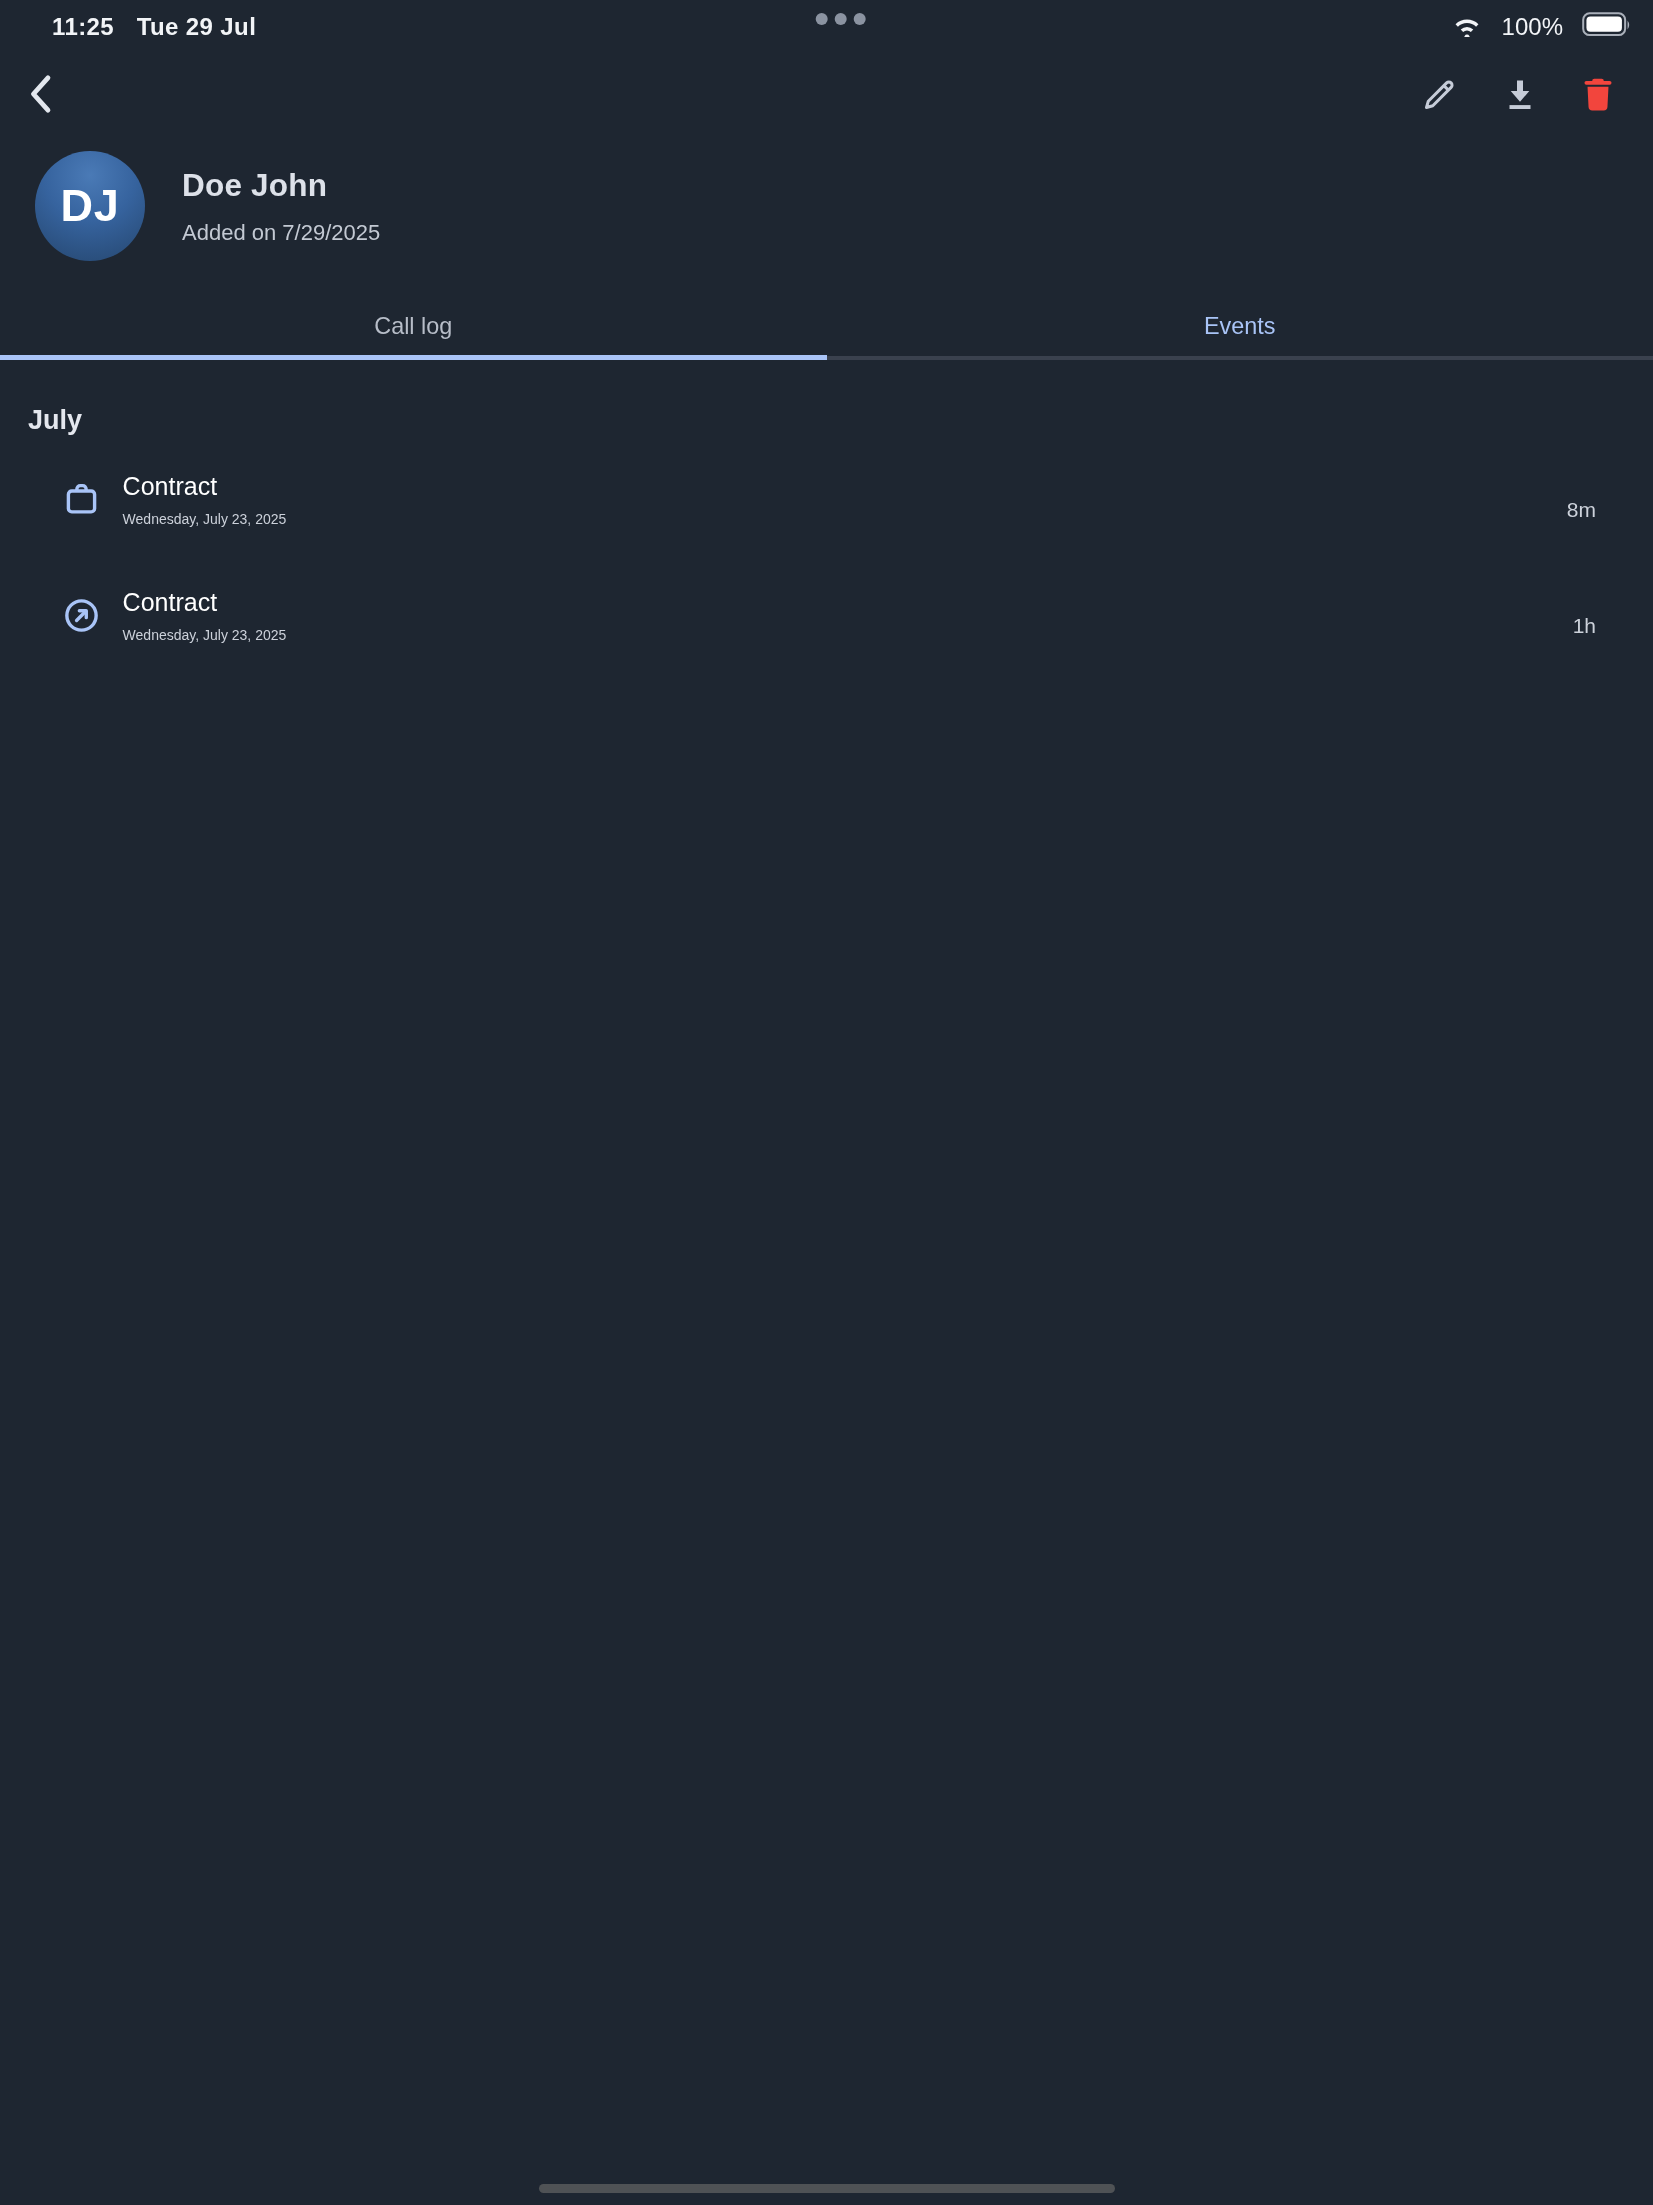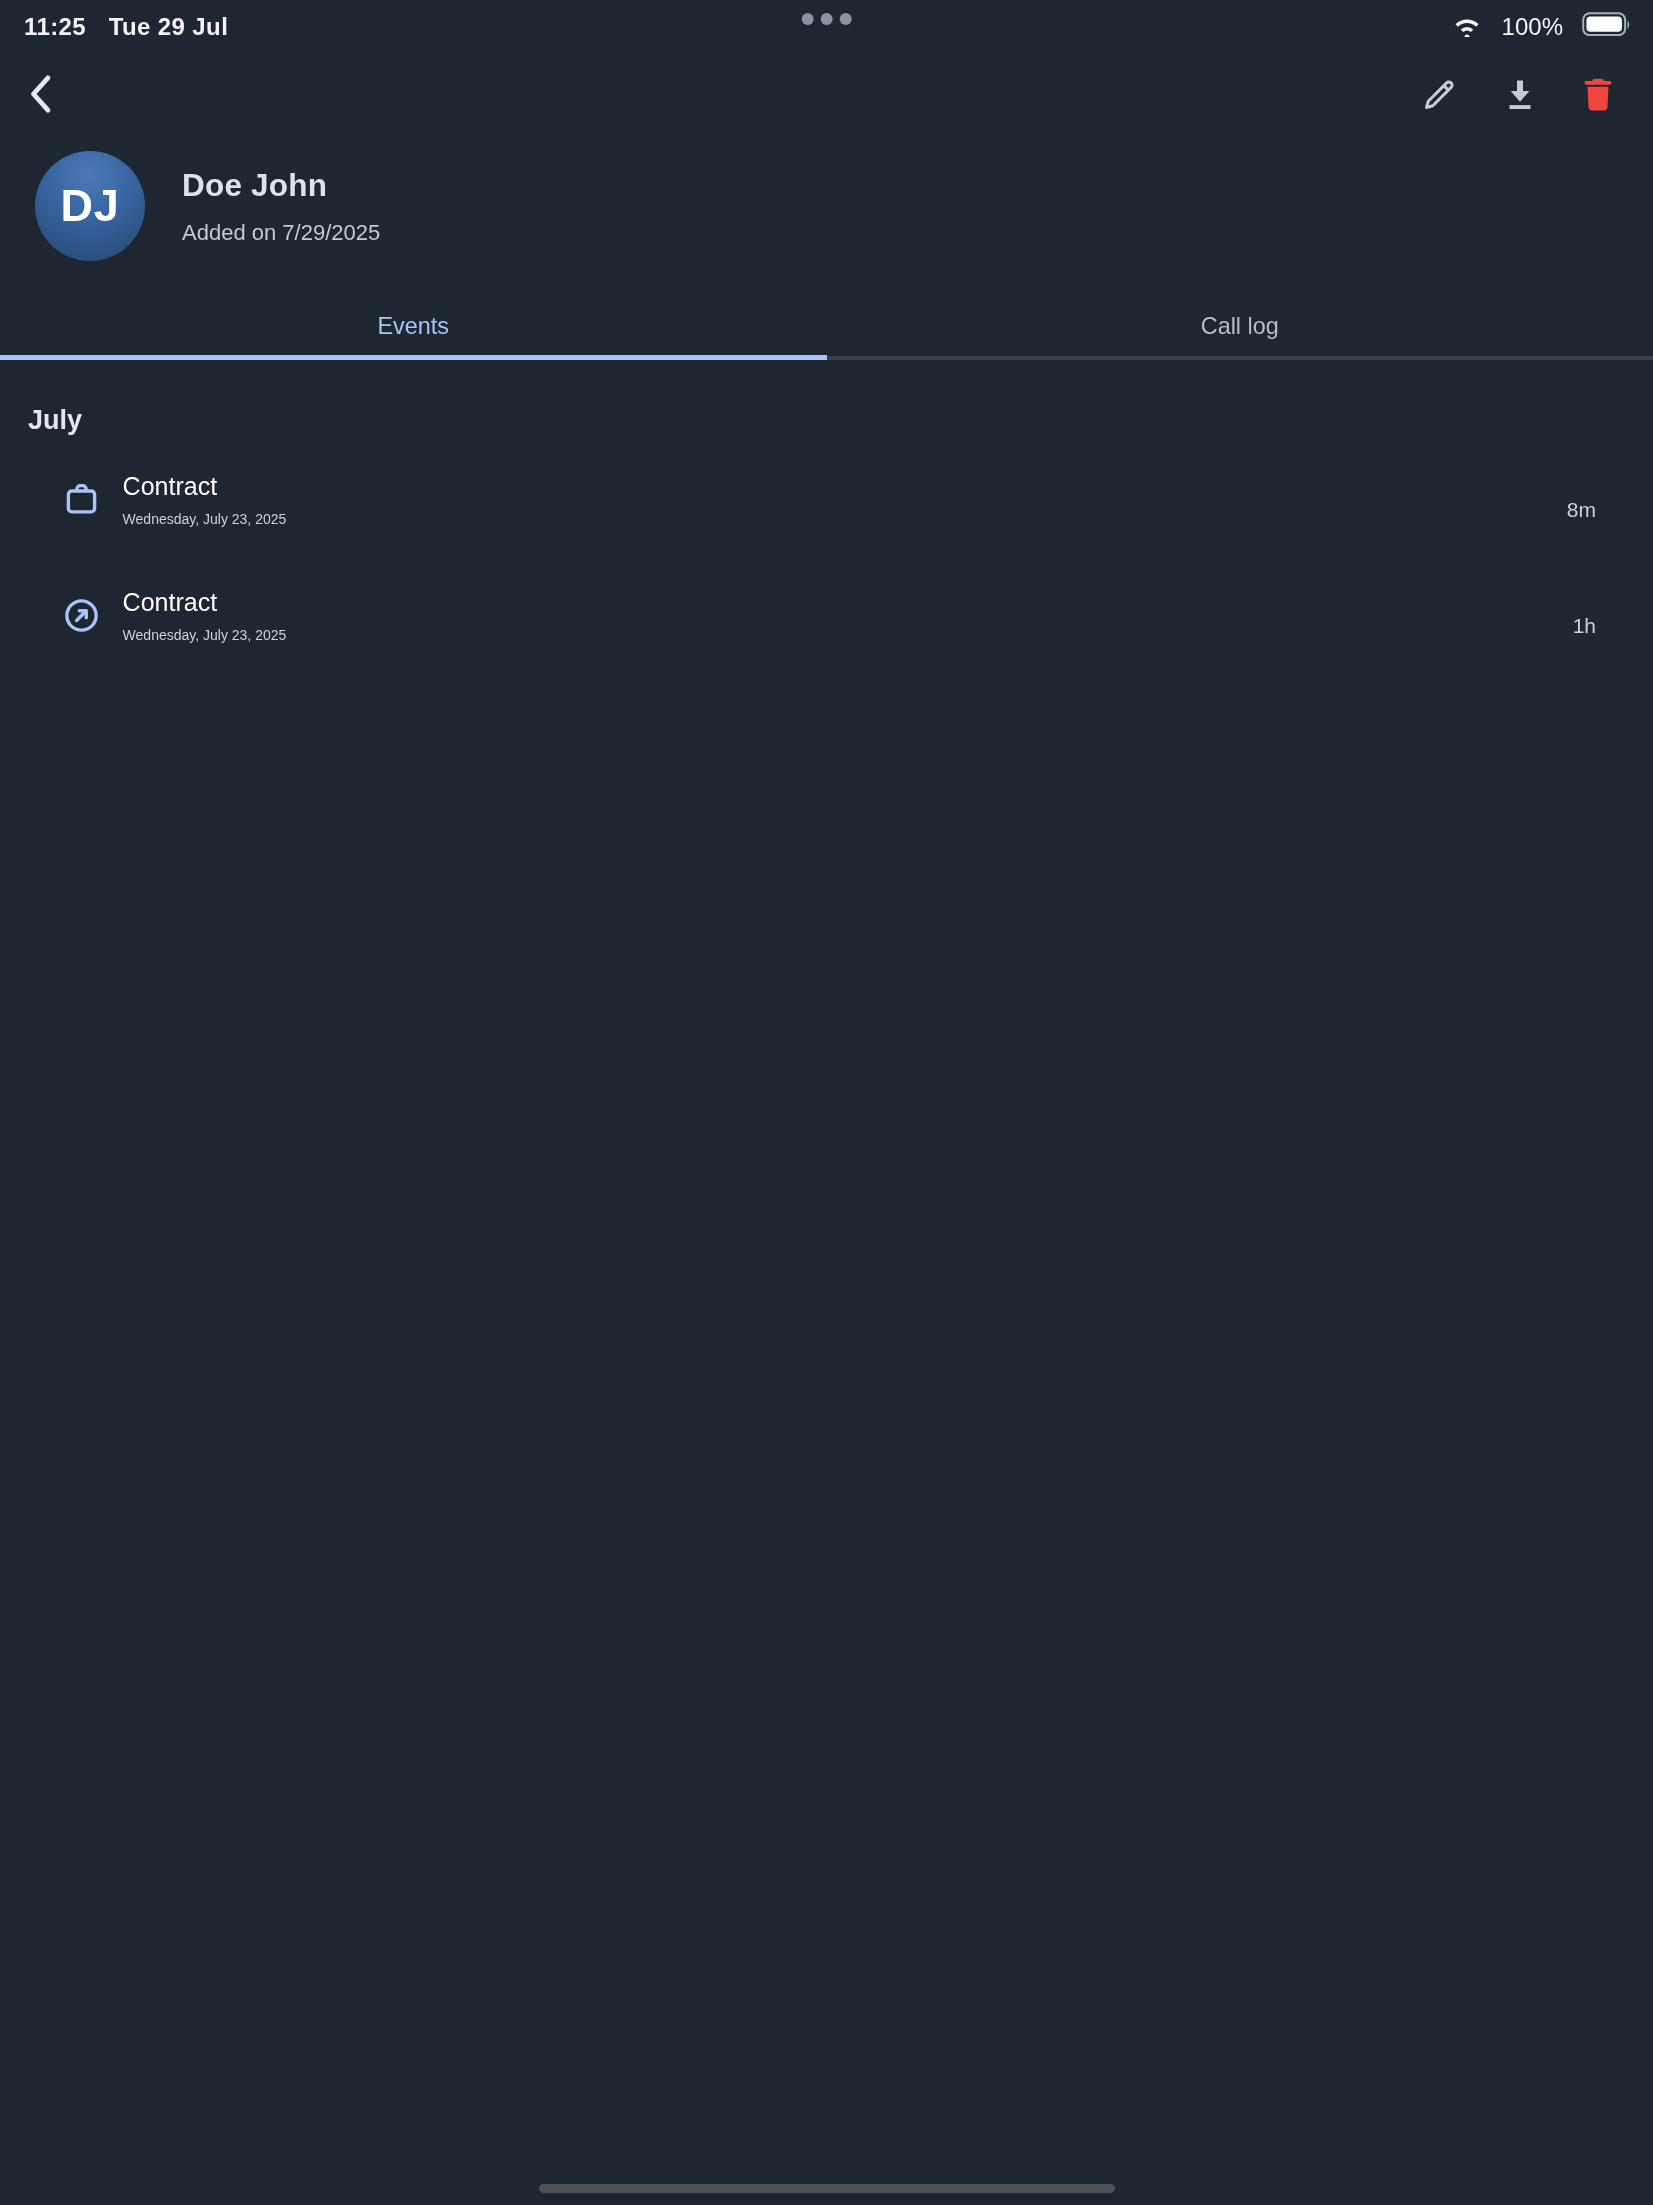--- a/index.html
+++ b/index.html
@@ -15,20 +15,21 @@
   }
 
   
   .status-bar {
     position: relative;
     height: 42px;
     display: flex;
     align-items: center;
     justify-content: space-between;
     padding: 11.3px 21px 0 24px;
+    margin-left: 28px;
   }
   .status-left { display: flex; gap: 22.6px; align-items: center; }
   .status-time, .status-date {
     font-size: 24px; font-weight: 600; color: #f2f4f7; letter-spacing: 0.4px;
   }
   .status-dots {
     position: absolute; left: 50%; top: 13px; transform: translateX(-50%);
     display: flex; gap: 7.3px;
   }
   .status-dots span { width: 12px; height: 12px; border-radius: 50%; background: #8b93a1; display: block; }
@@ -177,22 +178,22 @@
       <span class="avatar-initials">DJ</span>
     </div>
     <div class="contact-text">
       <div class="contact-name">Doe John</div>
       <div class="contact-added">Added on 7/29/2025</div>
     </div>
   </div>
 
 
   <div class="tabs">
+    <button class="tab inactive">Call log</button>
     <button class="tab active">Events</button>
-    <button class="tab inactive">Call log</button>
     <div class="tabs-baseline"></div>
     <div class="tabs-indicator"></div>
   </div>
 
   <div class="month-heading">July</div>
 
   <div class="event-rows">
 
     <div class="event-row">
       <span class="row-icon">

